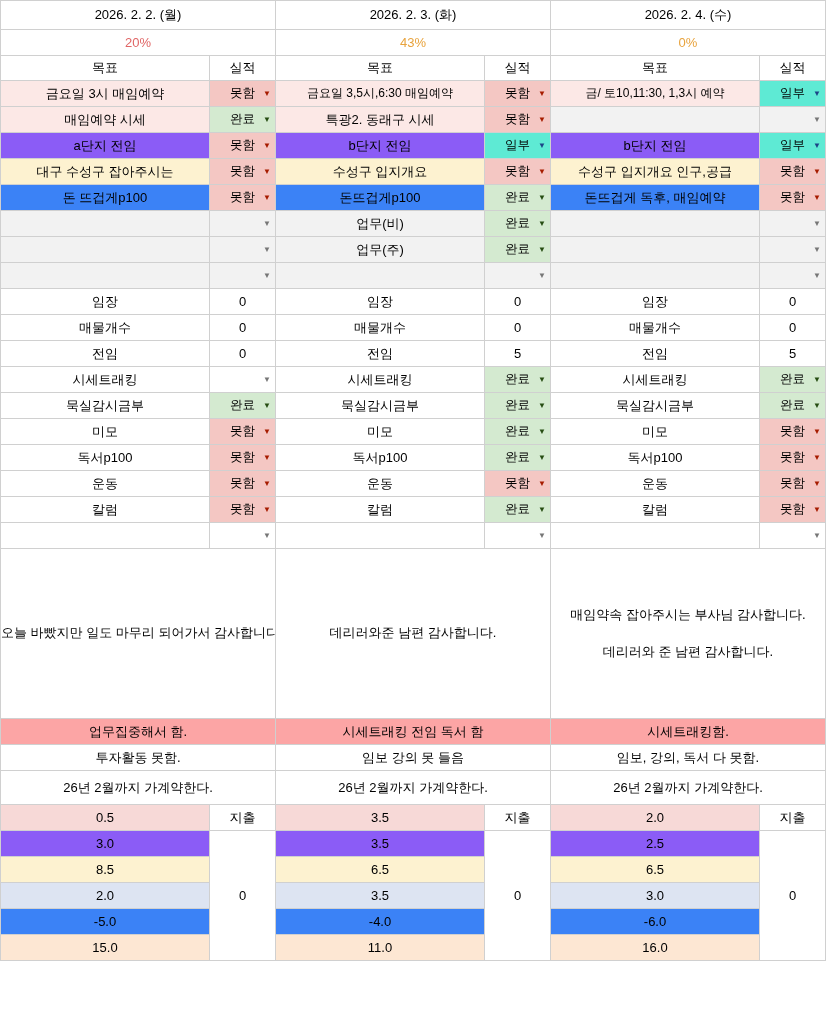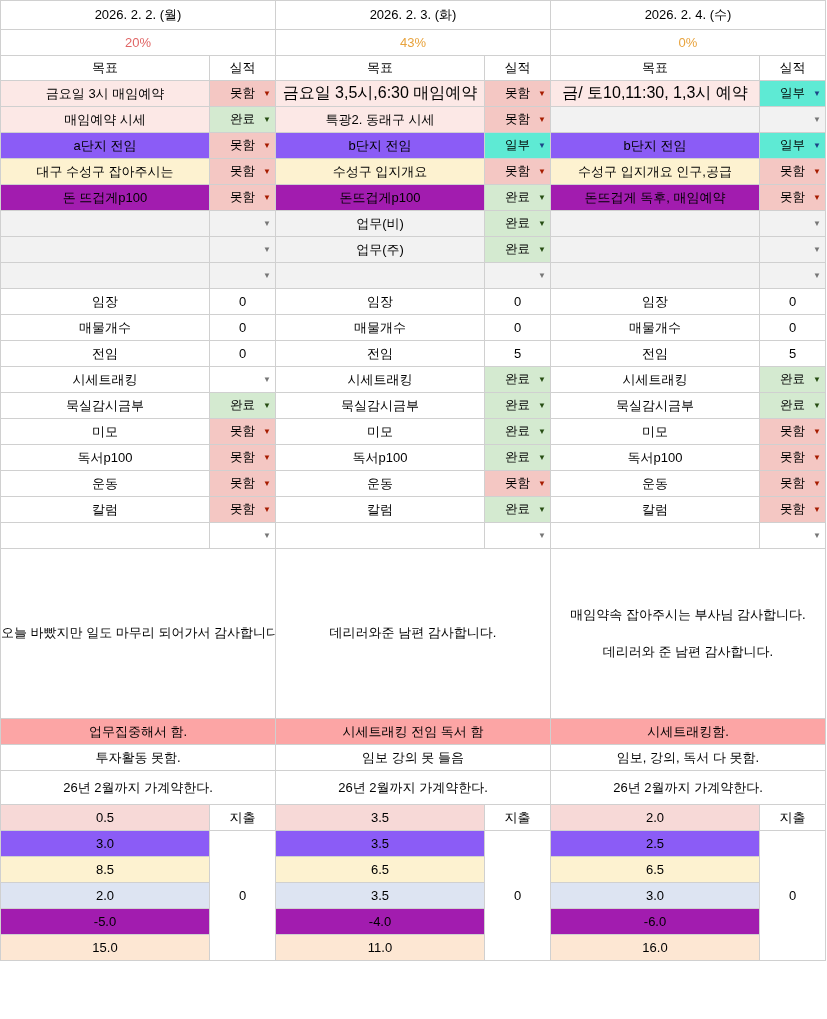--- a/index.html
+++ b/index.html
@@ -50,29 +50,29 @@
     height: 25px;
     font-weight: bold;
     background: #ffffff;
   }
   .row-task td { height: 26px; }
 
   
   .f-pink   { background: #fce8e6; }
   .f-green  { background: #8b5cf6; }
   .f-yellow { background: #fdf2d0; }
-  .f-purple { background: #a21caf; margin-left: 34px; }
+  .f-purple { background: #3b82f6; margin-left: 34px; }
   .f-blank  { background: #f2f2f2; }
   .f-white  { background: #ffffff; }
   .f-orange { background: #fde7d3; }
   .f-blue   { background: #dde4f2; }
   .f-rose   { background: #f7d9d7; }
 
   .goal-cell { text-align: center; padding: 0 4px; font-size: 13px; }
-  .goal-cell.small { font-size: 16px; }
+  .goal-cell.small { font-size: 12px; }
 
   
   .dd {
     position: relative;
     display: block;
     width: 100%;
     height: 100%;
     line-height: 24px;
     font-size: 12.5px;
     text-align: center;

